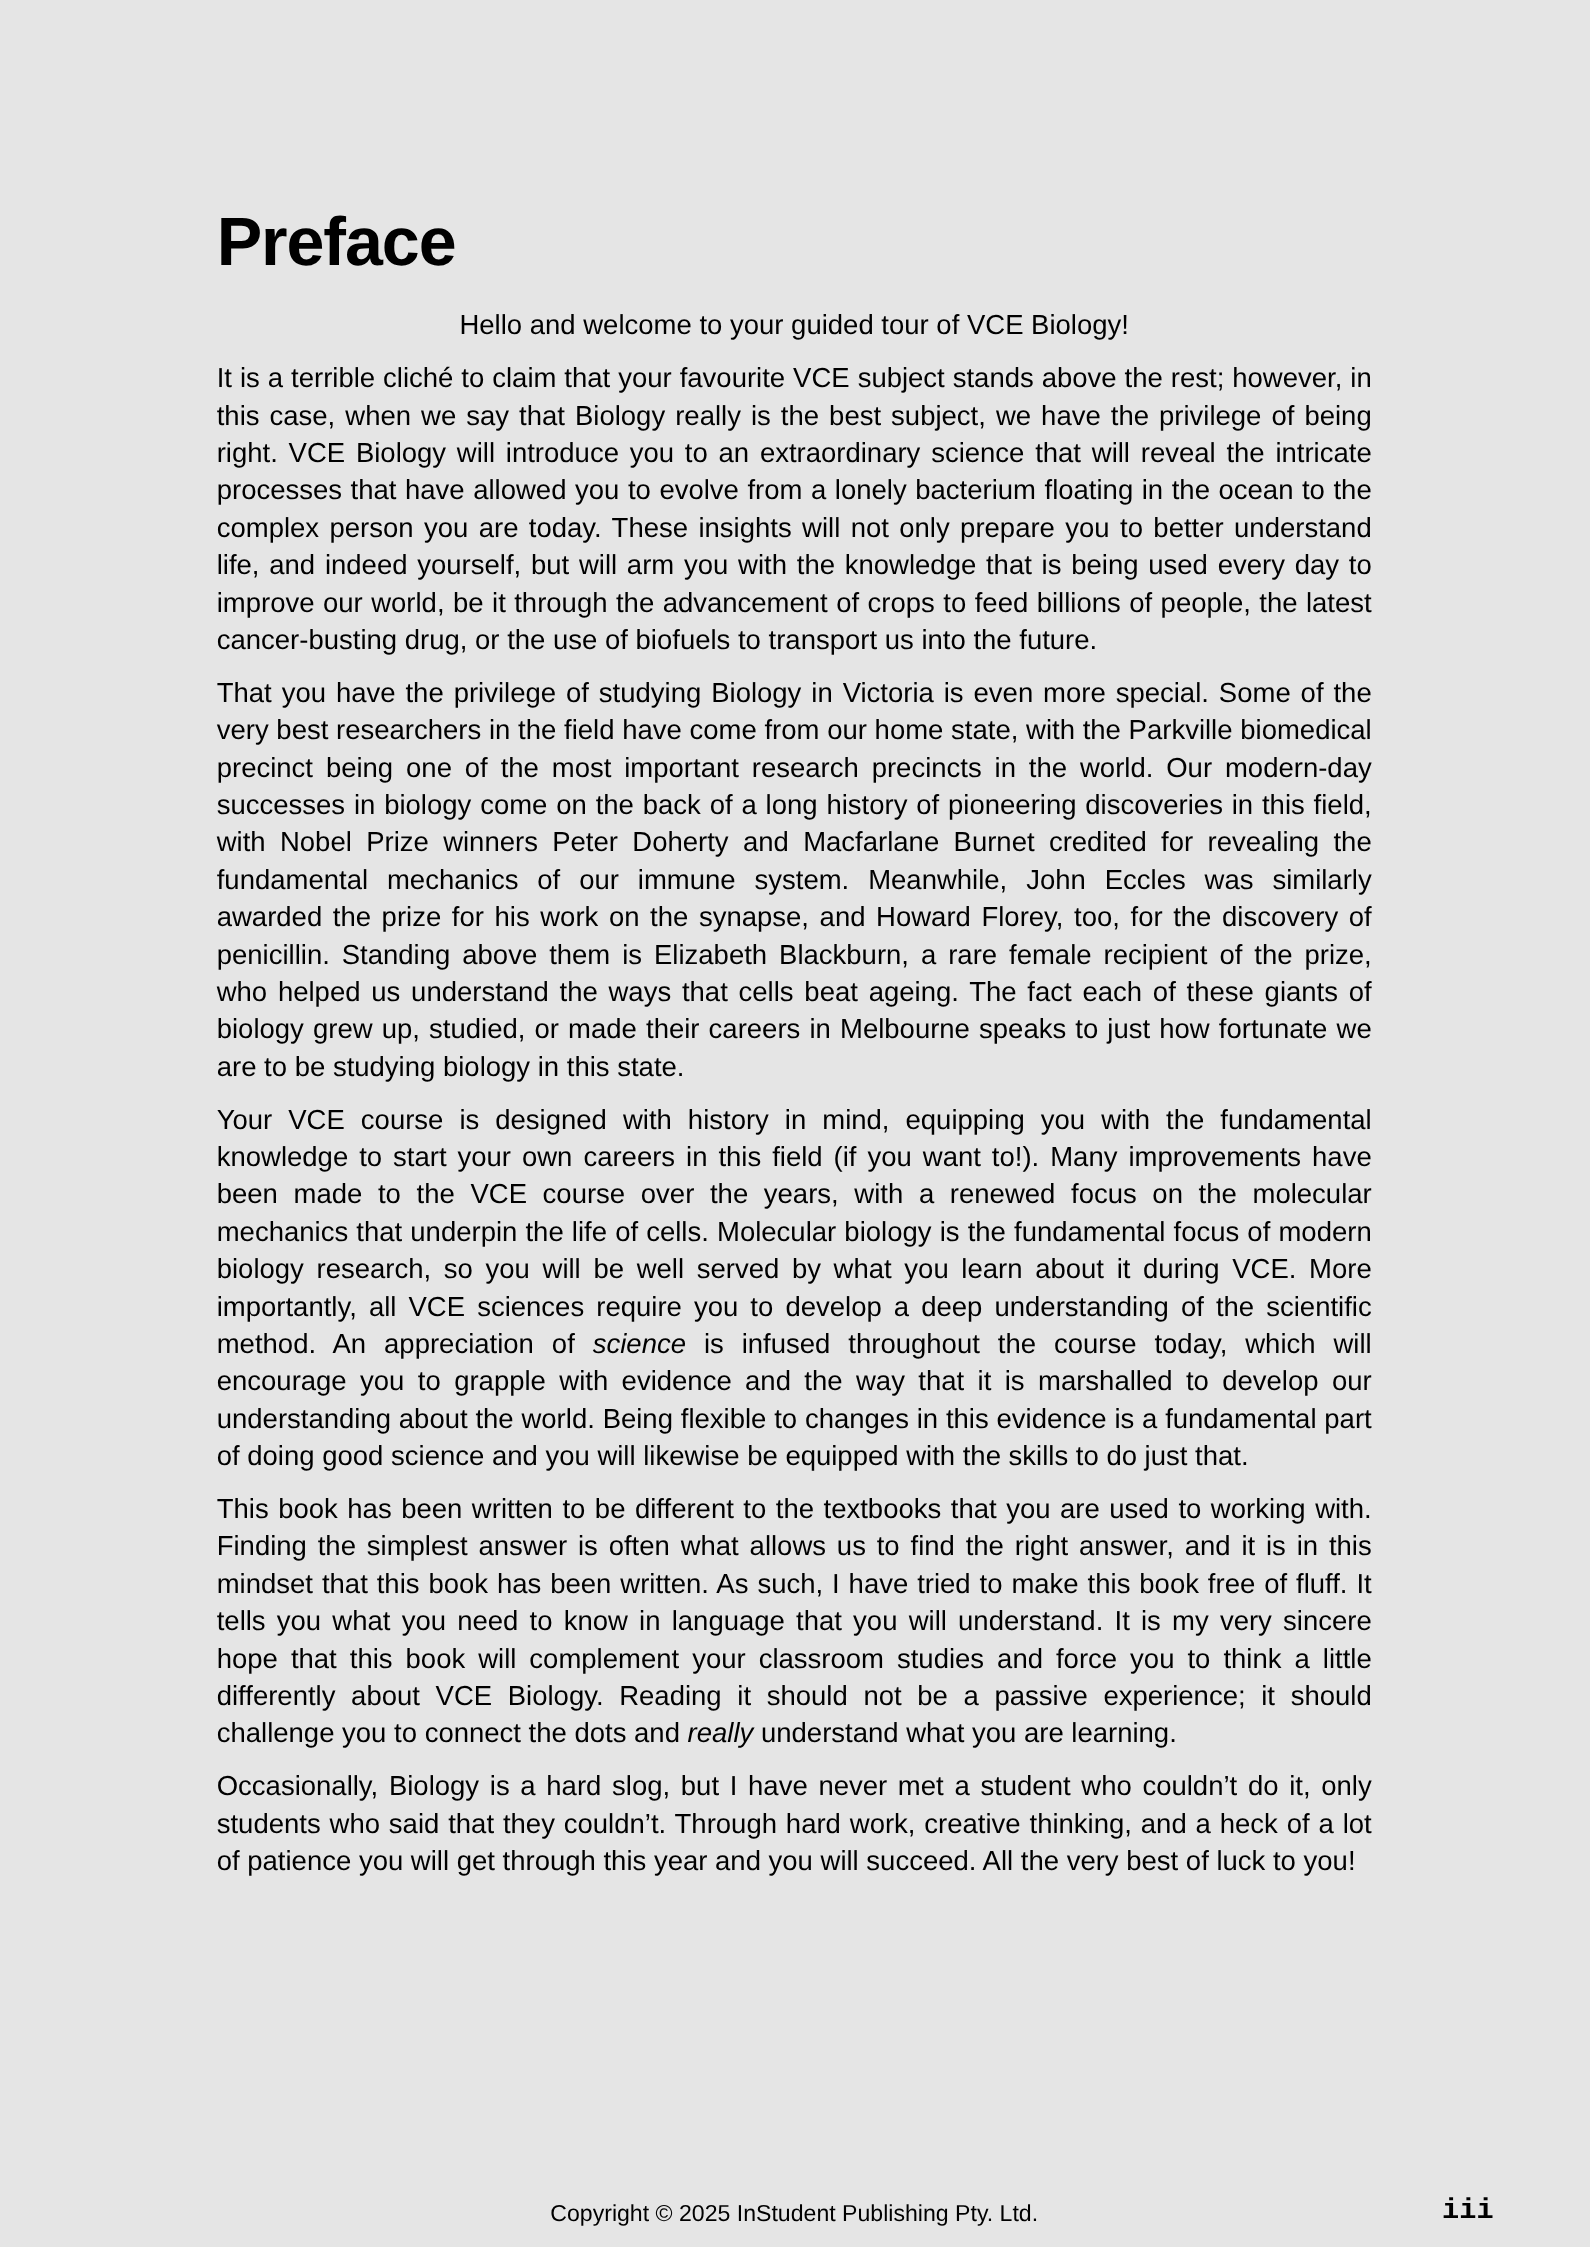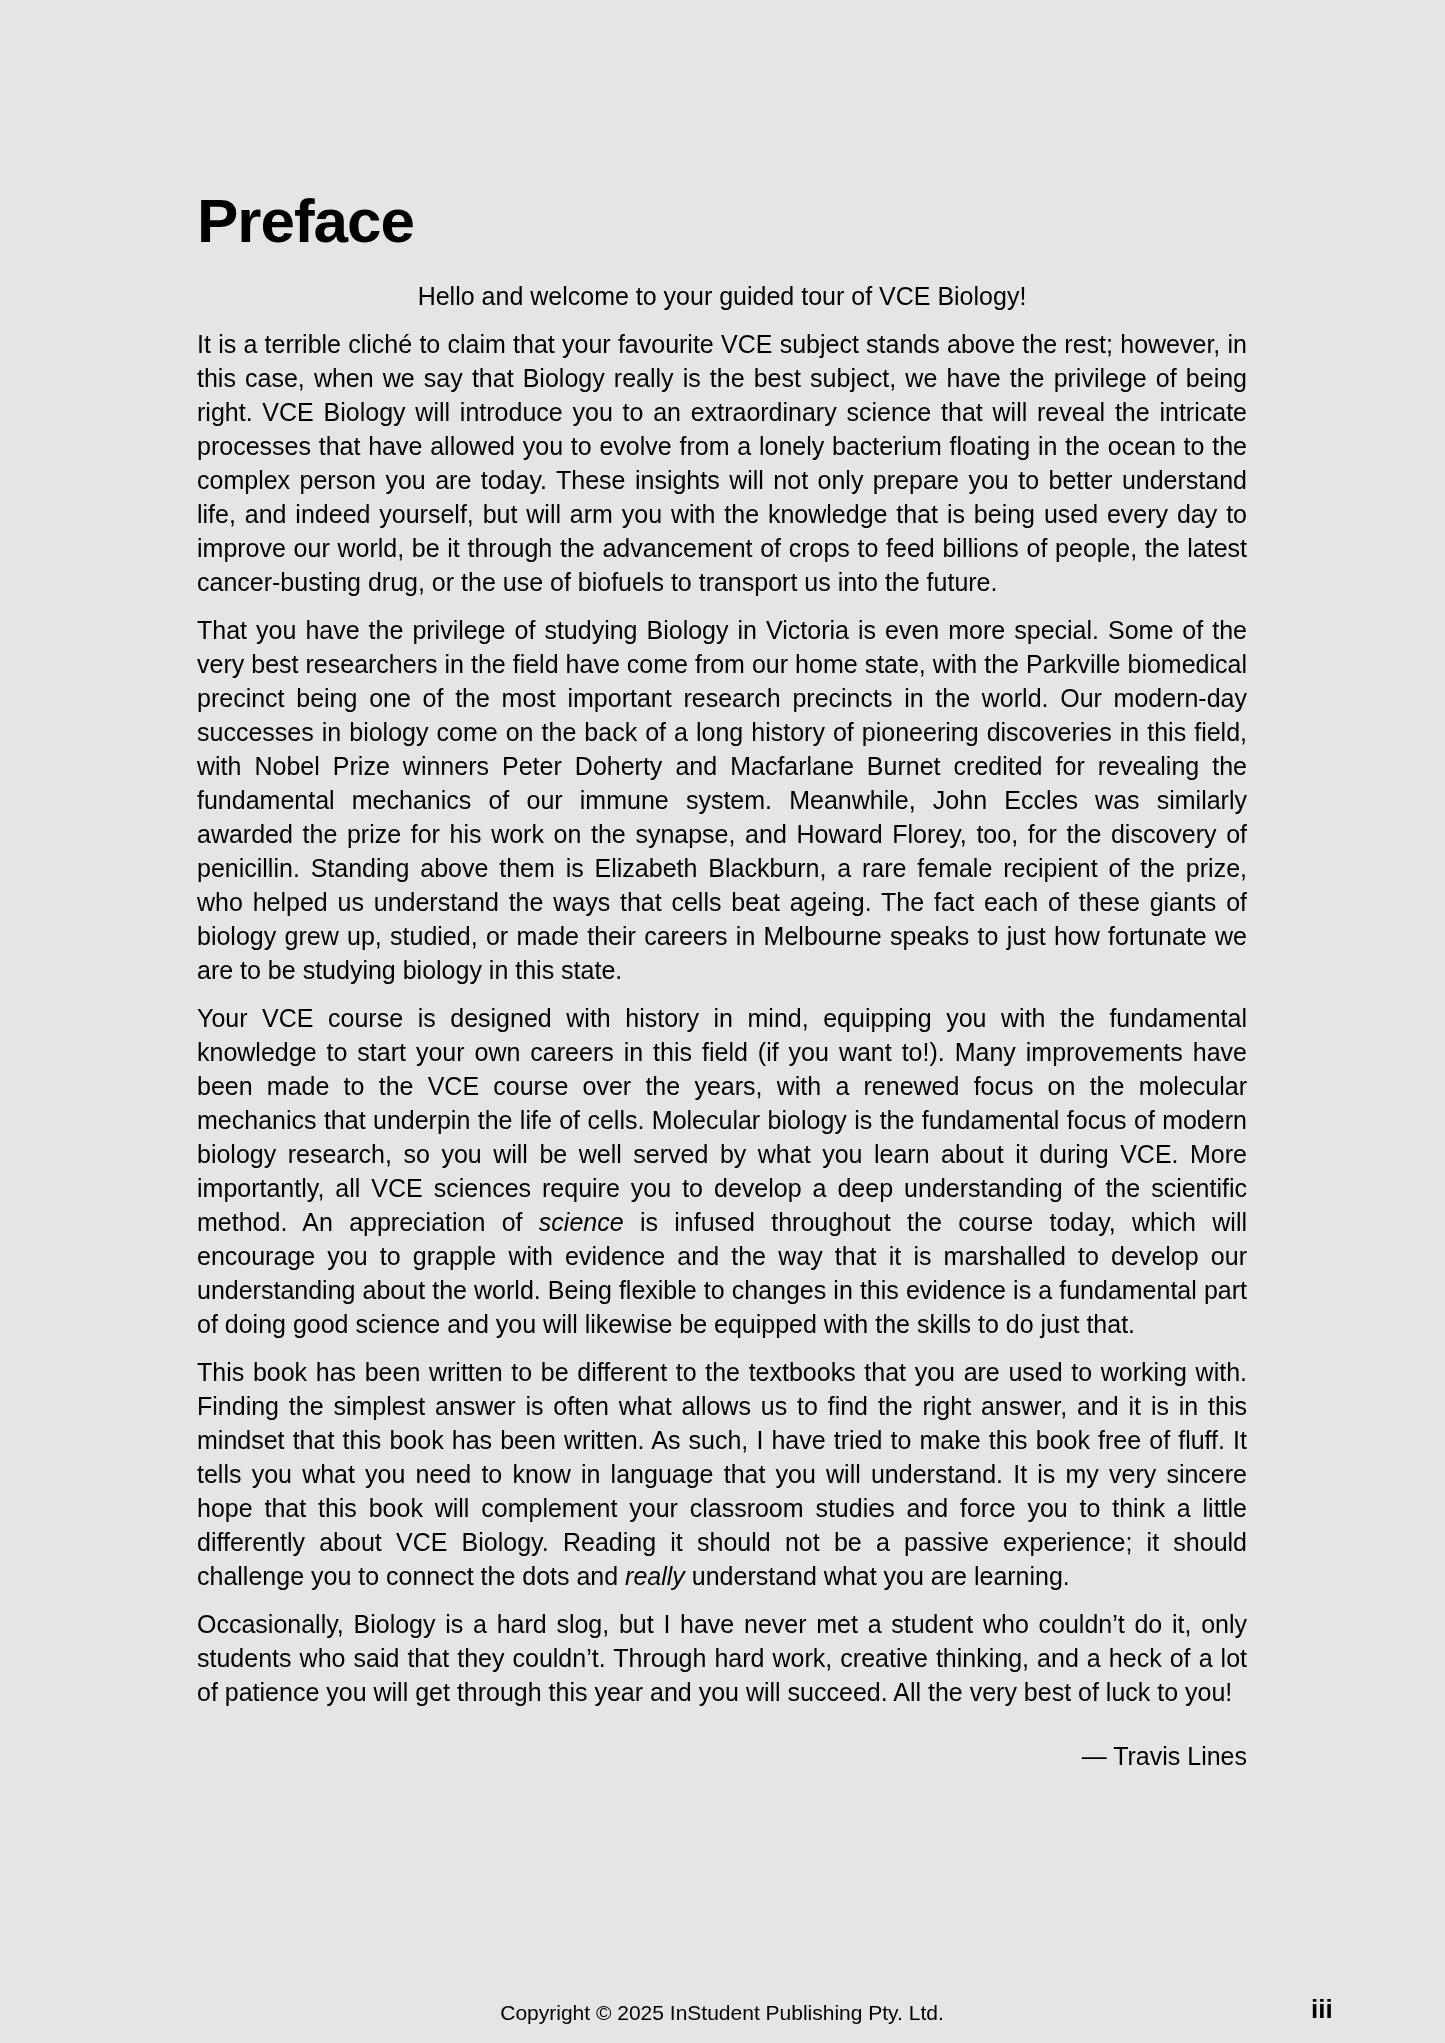--- a/index.html
+++ b/index.html
@@ -59,20 +59,21 @@
     color: #000000;
   }
   .footer-pagenum {
     position: absolute;
     left: 1311px;
     top: 1994px;
     font-size: 26px;
     line-height: 30px;
     font-weight: bold;
     color: #000000;
+    font-family: Liberation Mono, monospace;
   }
 </style>
 </head>
 <body>
 
 <div class="page">
 
   <main class="content">
 
     <h1 class="title">Preface</h1>
@@ -82,21 +83,20 @@
     <p>It is a terrible cliché to claim that your favourite VCE subject stands above the rest; however, in this case, when we say that Biology really is the best subject, we have the privilege of being right. VCE Biology will introduce you to an extraordinary science that will reveal the intricate processes that have allowed you to evolve from a lonely bacterium floating in the ocean to the complex person you are today. These insights will not only prepare you to better understand life, and indeed yourself, but will arm you with the knowledge that is being used every day to improve our world, be it through the advancement of crops to feed billions of people, the latest cancer-busting drug, or the use of biofuels to transport us into the future.</p>
 
     <p>That you have the privilege of studying Biology in Victoria is even more special. Some of the very best researchers in the field have come from our home state, with the Parkville biomedical precinct being one of the most important research precincts in the world. Our modern-day successes in biology come on the back of a long history of pioneering discoveries in this field, with Nobel Prize winners Peter Doherty and Macfarlane Burnet credited for revealing the fundamental mechanics of our immune system. Meanwhile, John Eccles was similarly awarded the prize for his work on the synapse, and Howard Florey, too, for the discovery of penicillin. Standing above them is Elizabeth Blackburn, a rare female recipient of the prize, who helped us understand the ways that cells beat ageing. The fact each of these giants of biology grew up, studied, or made their careers in Melbourne speaks to just how fortunate we are to be studying biology in this state.</p>
 
     <p><span>Your VCE course is designed with history in mind, equipping you with the fundamental knowledge to start your own careers in this field (if you want to!). Many improvements have been made to the VCE course over the years, with a renewed focus on the molecular mechanics that underpin the life of cells. Molecular biology is the fundamental focus of modern biology research, so you will be well served by what you learn about it during VCE. More importantly, all VCE sciences require you to develop a deep understanding of the scientific method. An appreciation of </span><em>science</em><span> is infused throughout the course today, which will encourage you to grapple with evidence and the way that it is marshalled to develop our understanding about the world. Being flexible to changes in this evidence is a fundamental part of doing good science and you will likewise be equipped with the skills to do just that.</span></p>
 
     <p><span>This book has been written to be different to the textbooks that you are used to working with. Finding the simplest answer is often what allows us to find the right answer, and it is in this mindset that this book has been written. As such, I have tried to make this book free of fluff. It tells you what you need to know in language that you will understand. It is my very sincere hope that this book will complement your classroom studies and force you to think a little differently about VCE Biology. Reading it should not be a passive experience; it should challenge you to connect the dots and </span><em>really</em><span> understand what you are learning.</span></p>
 
     <p>Occasionally, Biology is a hard slog, but I have never met a student who couldn’t do it, only students who said that they couldn’t. Through hard work, creative thinking, and a heck of a lot of patience you will get through this year and you will succeed. All the very best of luck to you!</p>
 
-    <p class="signature">— Travis Lines</p>
 
   </main>
 
   <div class="footer-copyright">Copyright © 2025 InStudent Publishing Pty. Ltd.</div>
 
   <div class="footer-pagenum">iii</div>
 
 </div>
 
 </body></html>

